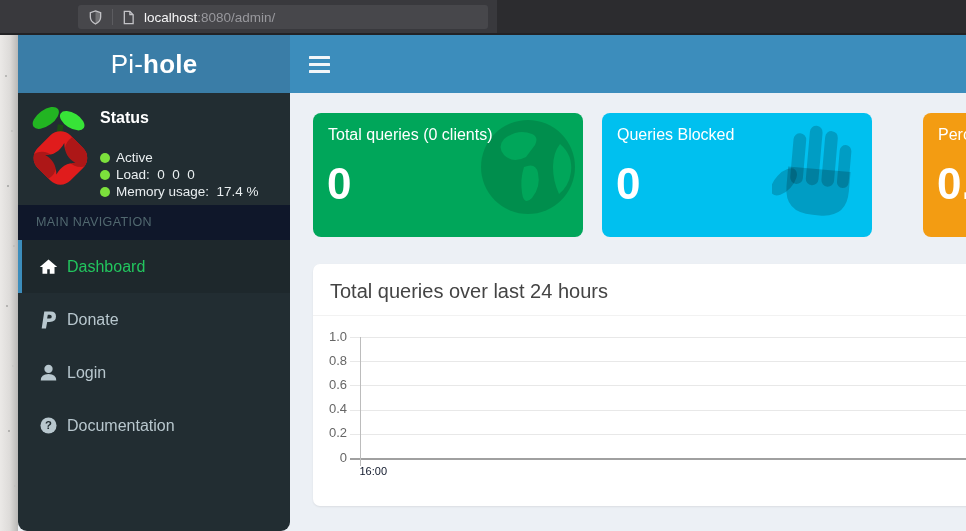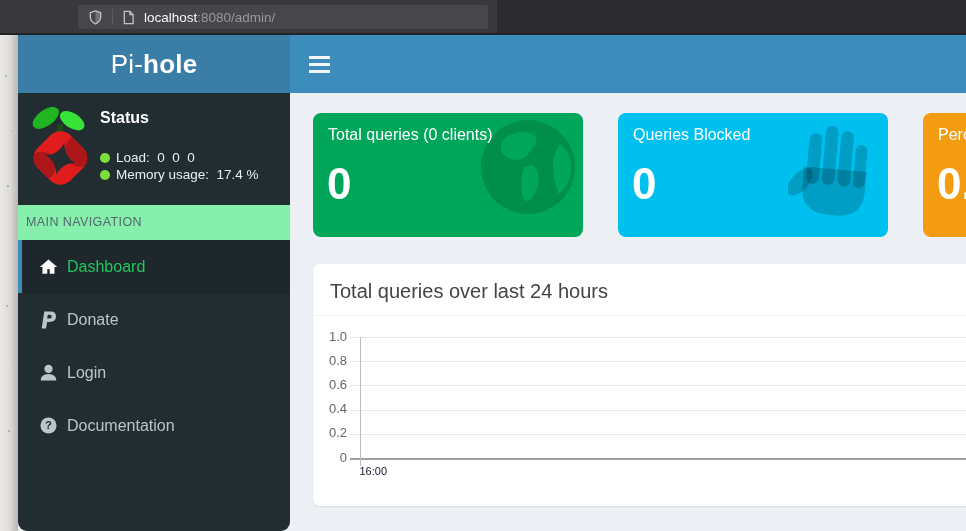--- a/index.html
+++ b/index.html
@@ -30,22 +30,22 @@
   .logo { height:58px; background:#3a7da7; color:#fff; display:flex; align-items:center; justify-content:center;
     font-size:26px; letter-spacing:0.2px; }
   .logo b { font-weight:700; }
   .status-section { position:relative; height:112px; }
   .raspberry { position:absolute; left:8px; top:8px; }
   .status-text { position:absolute; left:82px; top:16px; }
   .status-title { color:#fff; font-weight:700; font-size:16px; margin-bottom:22px; }
   .status-row { display:flex; align-items:center; height:17px; }
   .status-dot { width:10px; height:10px; border-radius:50%; background:#7ce03c; margin-right:6px; flex:none; }
   .status-label { color:#e9eef0; font-size:13.5px; white-space:pre; }
-  .nav-header { height:35px; line-height:35px; background:#86efac; color:#51686f; font-size:12.5px;
-    padding-left:8px; letter-spacing:0.4px; }
+  .nav-header { height:35px; line-height:35px; background:#0f172a; color:#51686f; font-size:12.5px;
+    padding-left:18px; letter-spacing:0.4px; }
   .menu-item { height:53px; display:flex; align-items:center; padding-left:19px; color:#b8c7ce;
     font-size:16px; cursor:pointer; }
   .menu-item .mi-icon { width:22px; margin-right:8px; display:flex; justify-content:center; flex:none; }
   .menu-item.active { background:#1e282c; color:#22c55e; border-left:4px solid #3c8dbc; padding-left:15px; }
 
   
   .navbar { position:absolute; left:290px; top:35px; width:676px; height:58px; background:#3c8dbc; }
   .hamburger { position:absolute; left:19px; top:21px; width:22px; cursor:pointer; }
   .hamburger i { display:block; width:21px; height:3px; background:#f2f6f9; margin-bottom:4px; border-radius:0.5px; }
 
@@ -112,20 +112,24 @@
         <g clip-path="url(#berryClip)">
           <circle cx="58" cy="50" r="17" fill="#ad1717"></circle>
           <circle cx="17" cy="66" r="15" fill="#ad1717"></circle>
         </g>
         <path d="M36.5 41 C39 51 45 56.5 53 58.5 C45 60.5 39 66 36.5 75.5 C34 66 28 60.5 20 58.5 C28 56.5 34 51 36.5 41 Z" fill="#222d32" transform="rotate(14 36.5 58)"></path>
       </svg>
       <div class="status-text">
         <div class="status-title">Status</div>
         <div class="status-row">
           <span class="status-dot" style="background: rgb(124, 224, 60);"></span>
+          <span class="status-label">Active</span>
+        </div>
+        <div class="status-row">
+          <span class="status-dot" style="background: rgb(124, 224, 60);"></span>
           <span class="status-label">Load:  0  0  0</span>
         </div>
         <div class="status-row">
           <span class="status-dot" style="background: rgb(124, 224, 60);"></span>
           <span class="status-label">Memory usage:  17.4 %</span>
         </div>
       </div>
     </div>
 
     <div class="nav-header">MAIN NAVIGATION</div>
@@ -184,21 +188,21 @@
           <circle cx="50" cy="50" r="47" fill="rgba(0,0,0,0.14)"></circle>
           <path d="M26 22 Q40 11 54 17 Q61 20 57 28 L48 40 Q35 47 26 38 Q19 30 26 22 Z" fill="#00a65a"></path>
           <path d="M46 50 Q58 45 60 56 Q63 70 54 81 Q46 89 44 76 Q42 62 46 50 Z" fill="#00a65a"></path>
           <path d="M82 27 Q95 38 93 55 Q91 69 81 77 Q75 64 75 50 Q75 36 82 27 Z" fill="#00a65a"></path>
         </svg>
       </div>
       <div class="sb-title">Total queries (0 clients)</div>
       <div class="sb-value">0</div>
     </div>
 
-    <div class="small-box" style="left: 328px; background: rgb(0, 192, 239); padding-left: 44px;">
+    <div class="small-box" style="left: 312px; background: rgb(0, 192, 239); padding-left: 44px;">
       <div class="sb-icon" style="right:10px; top:7px;">
         <svg width="90" height="108" viewBox="0 0 92 110">
           <g fill="rgba(0,0,0,0.18)" transform="rotate(5 46 55)">
             <rect x="19" y="15" width="13" height="52" rx="6.5"></rect>
             <rect x="35" y="6" width="13" height="61" rx="6.5"></rect>
             <rect x="51" y="10" width="13" height="57" rx="6.5"></rect>
             <rect x="67" y="23" width="12" height="44" rx="6"></rect>
             <path d="M16 50 H80 V70 Q80 97 52 97 H45 Q16 97 16 70 Z"></path>
             <ellipse cx="13" cy="66" rx="9" ry="17" transform="rotate(38 13 66)"></ellipse>
           </g>

